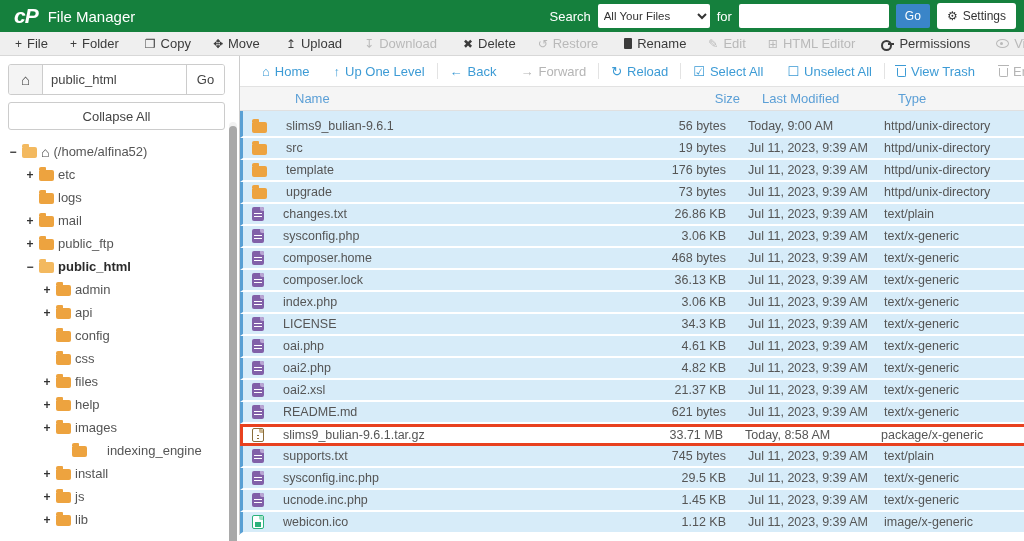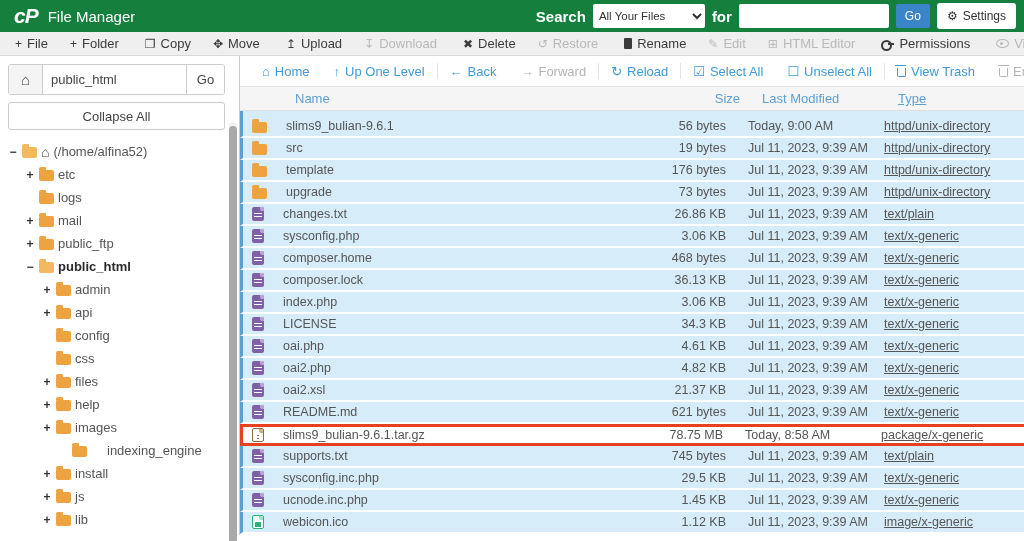--- a/index.html
+++ b/index.html
@@ -5,21 +5,21 @@
   * { box-sizing: border-box; margin: 0; padding: 0; }
   html,body { width:1024px; height:541px; overflow:hidden;
     font-family:"Liberation Sans","DejaVu Sans",sans-serif; background:#fff; }
 
   
   .topbar { height:32px; background:#15803d; display:flex; align-items:center;
     color:#fff; padding:0 8px 0 14px; }
   .logo { font-size:21px; font-weight:bold; font-style:italic; letter-spacing:-1px; margin-right:10px; }
   .app-title { font-size:15px; font-weight:400; }
   .topbar-right { margin-left:auto; display:flex; align-items:center; gap:7px; }
-  .search-label, .for-label { font-size:15px;font-weight:bold; }
+  .search-label, .for-label { font-size:13px; }
   .scope-select { height:24px; width:112px; font-size:11.5px; border:none; border-radius:2px;
     color:#333; padding:0 2px; background:#fff; font-family:inherit; }
   .search-input { height:24px; width:150px; border:none; border-radius:2px; padding:0 6px; font-size:12px; }
   .go-btn { height:24px; width:34px; background:#3a85c8; color:#fff; border:none; border-radius:2px;
     font-size:12px; cursor:pointer; }
   .settings-btn { height:26px; background:#fff; color:#333; border:none; border-radius:3px;
     font-size:12px; padding:0 10px; display:flex; align-items:center; gap:5px; cursor:pointer; }
 
   
   .toolbar { height:24px; background:#efefef; border-bottom:1px solid #d8d8d8;
@@ -68,21 +68,21 @@
   .nav-item.disabled { color:#b5b5b5; cursor:default; }
   .nav-item .nicon { font-size:13px; line-height:1; }
   .nav-divider { width:1px; height:16px; background:#e3e3e3; }
 
   
   .thead { height:24px; background:#f5f5f5; border-bottom:1px solid #e0e0e0; display:flex;
     align-items:center; font-size:13px; color:#5b9fd6; }
   .c-name { flex:1; padding-left:55px; min-width:0; }
   .c-size { width:90px; flex:none; padding-right:22px; text-align:right; }
   .c-mod  { width:136px; flex:none; }
-  .c-type { width:125px; flex:none;text-decoration:underline; }
+  .c-type { width:125px; flex:none; }
   .c-perm { width:85px;  flex:none; padding-left:22px; }
 
   .rows { flex:1; overflow:hidden; padding-right:14px; }
   .row-sliver { height:5px; background:#d7ecf9; border-left:3px solid #59a0d4; }
   .frow { height:22px; display:flex; align-items:center; font-size:12.5px; color:#555;
     background:#d7ecf9; border-bottom:2px solid #fff; border-left:3px solid #59a0d4; cursor:pointer; }
   .frow .c-name { display:flex; align-items:center; gap:19px; padding-left:9px; }
   .frow.hl { background:#fff; border:3px solid #e8411f; }
 
   
@@ -494,21 +494,21 @@
           <span class="c-size">621 bytes</span>
           <span class="c-mod">Jul 11, 2023, 9:39 AM</span>
           <span class="c-type">text/x-generic</span>
           <span class="c-perm">0755</span>
         </div>
         <div class="frow hl">
           <span class="c-name">
             <span class="ficon archive"></span>
             <span>slims9_bulian-9.6.1.tar.gz</span>
           </span>
-          <span class="c-size">78.75 MB</span>
+          <span class="c-size">33.71 MB</span>
           <span class="c-mod">Today, 8:58 AM</span>
           <span class="c-type">package/x-generic</span>
           <span class="c-perm">0644</span>
         </div>
         <div class="frow">
           <span class="c-name">
             <span class="ficon"></span>
             <span>supports.txt</span>
           </span>
           <span class="c-size">745 bytes</span>

